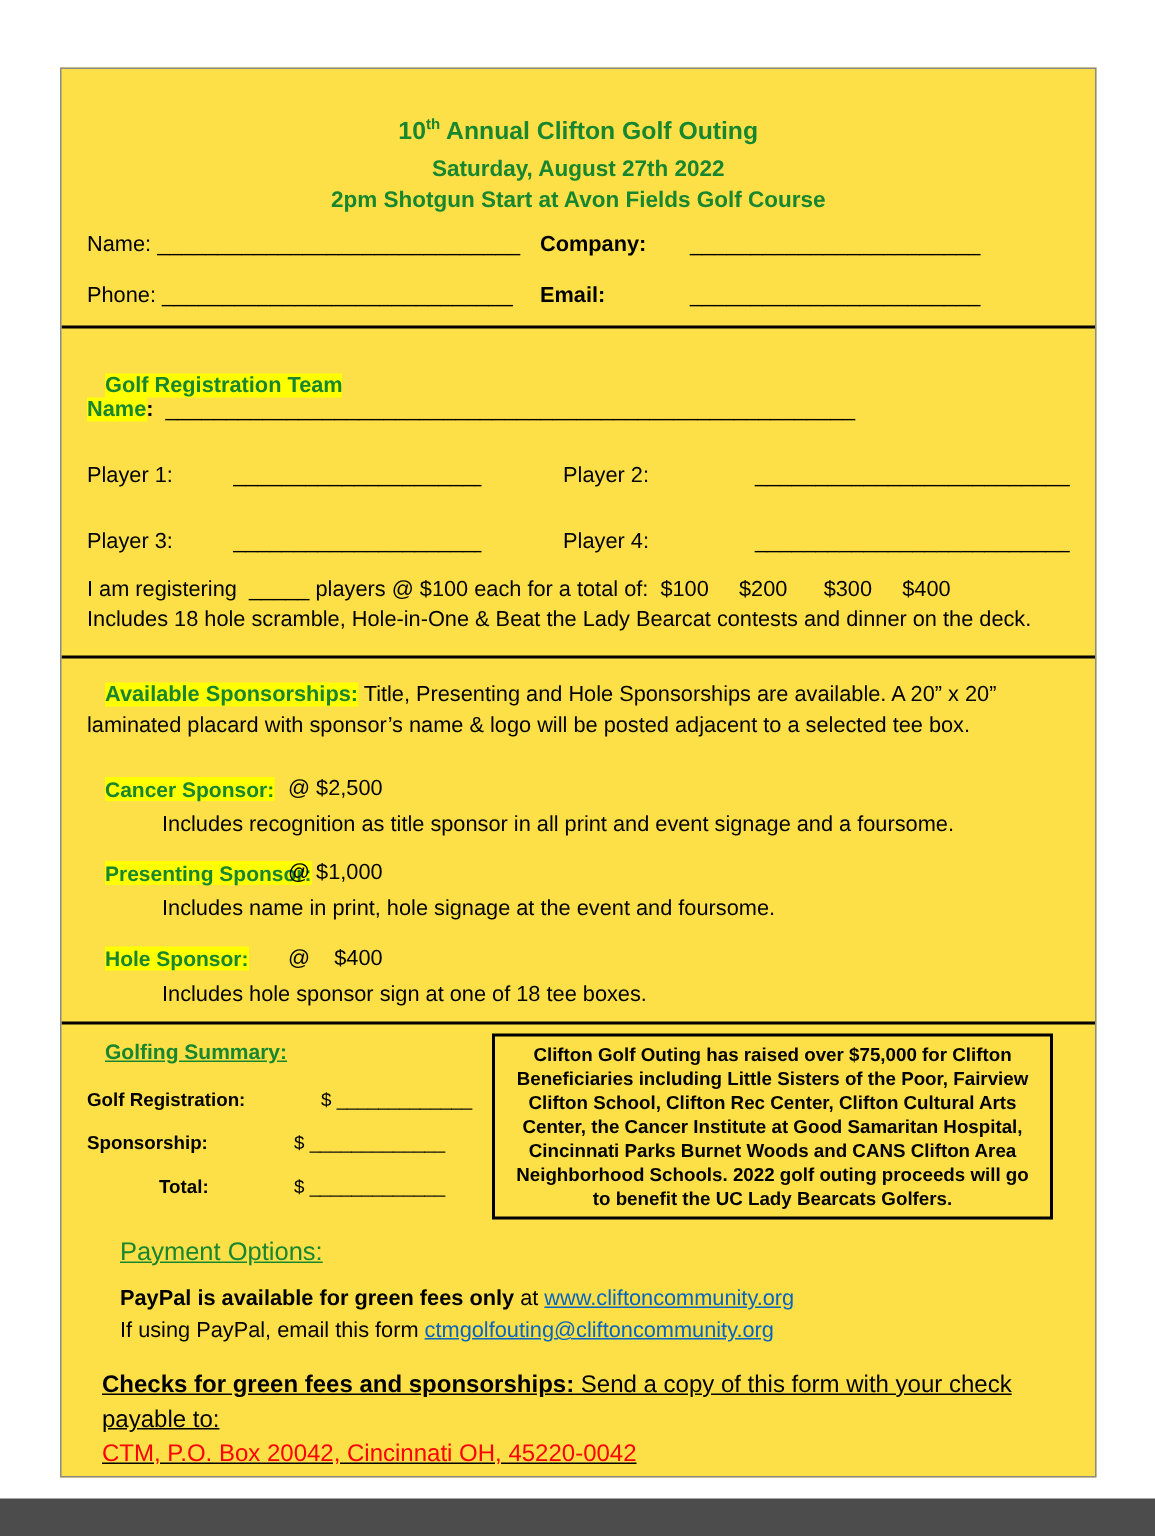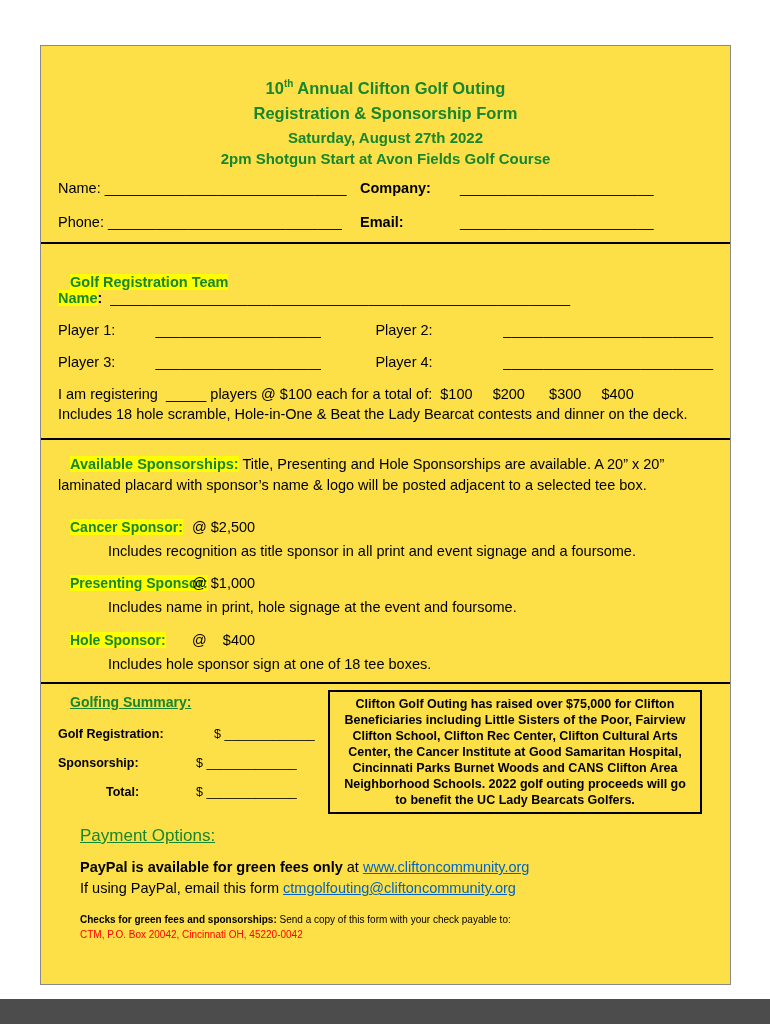--- a/index.html
+++ b/index.html
@@ -39,21 +39,21 @@
   .rule.r2{margin-top:14px;}
   .rule.r3{margin-top:8px;}
   
   .hl{
     background:var(--highlight-yellow);color:var(--accent-green);
     font-weight:bold;margin-left:12px;
   }
   
   .team-row{margin-top:30px;font-size:14.5px;}
   .team-row .blank{margin-left:8px;}
-  .player-row{display:flex;margin-top:16px;font-size:14.5px;gap:28px;}
+  .player-row{display:flex;margin-top:28px;font-size:14.5px;gap:28px;}
   .plabel1{width:82px;}
   .pb1{width:196px;overflow:hidden;}
   .plabel2{width:118px;margin-left:26px;}
   .reg-line{margin-top:14px;font-size:14.5px;white-space:pre-wrap;line-height:1.4;}
   .inc-line{font-size:14.5px;line-height:1.4;}
   
   .spon-para{margin-top:14px;font-size:14.5px;line-height:1.45;}
   .tier{margin-top:14px;}
   .tier.first{margin-top:23px;}
   .tier-line{position:relative;font-size:14px;height:20px;}
@@ -74,35 +74,34 @@
   .info-box{
     width:374px;border:2px solid #000;padding:4px 10px;
     font-weight:bold;font-size:12.5px;line-height:1.28;text-align:center;
   }
   
   .pay-heading{
     color:var(--accent-green);font-size:17px;text-decoration:underline;
     margin:12px 0 0 22px;
   }
   .pay-block{margin:11px 0 0 22px;font-size:14.5px;line-height:1.45;}
-  .checks-block{margin:14px 0 0 22px;font-size:10px;line-height:1.45;}
+  .checks-block{margin:14px 0 0 10px;font-size:16px;line-height:1.45;text-decoration:underline;}
   .bold{font-weight:bold;}
   .link{color:var(--link-blue);text-decoration:underline;cursor:pointer;}
   .address{color:var(--alert-red);}
   
   .viewer-bar{position:absolute;left:0;top:999px;width:770px;height:25px;background:var(--viewer-bar-gray);}
 </style>
 </head>
 <body>
 
 <div class="page">
 
   <div class="hdr">
     <div class="l1"><span>10</span><sup>th</sup><span> Annual Clifton Golf Outing</span></div>
-    <div class="l2">Registration &amp; Sponsorship Form</div>
     <div class="l3">Saturday, August 27th 2022</div>
     <div class="l4">2pm Shotgun Start at Avon Fields Golf Course</div>
   </div>
 
   <div class="contact-row first">
     <span class="cgroup1"><span>Name: </span><span class="blank">______________________________</span></span>
     <span class="cl2">Company:</span>
     <span class="blank">________________________</span>
   </div>
   <div class="contact-row second">

